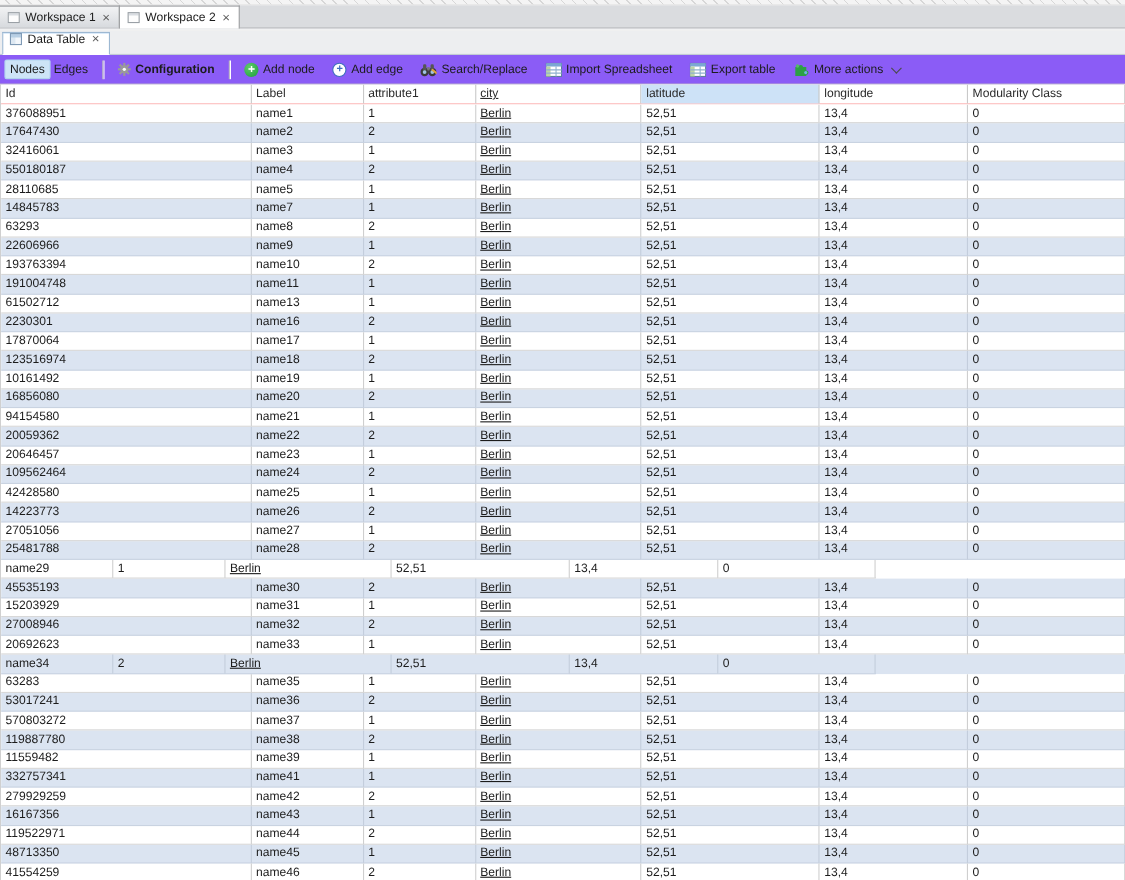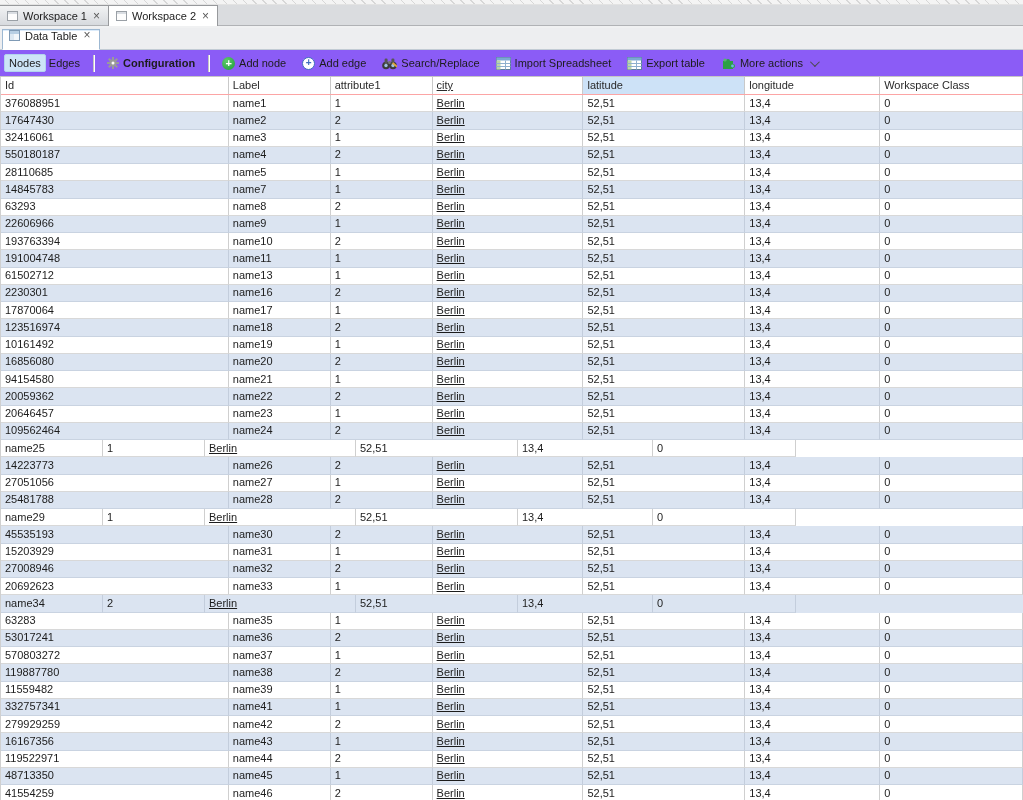--- a/index.html
+++ b/index.html
@@ -265,21 +265,21 @@
 </div>
 
 <div class="grid">
   <div class="grid-header">
     <div class="hcell c0">Id</div>
     <div class="hcell c1">Label</div>
     <div class="hcell c2">attribute1</div>
     <div class="hcell c3">city</div>
     <div class="hcell c4 hl">latitude</div>
     <div class="hcell c5">longitude</div>
-    <div class="hcell c6">Workspace Class</div>
+    <div class="hcell c6">Modularity Class</div>
   </div>
   <div class="grid-body">
       <div class="grid-row">
     <div class="cell c0">376088951</div>
     <div class="cell c1">name1</div>
     <div class="cell c2">1</div>
     <div class="cell c3">Berlin</div>
     <div class="cell c4">52,51</div>
     <div class="cell c5">13,4</div>
     <div class="cell c6">0</div>
@@ -449,20 +449,21 @@
       <div class="grid-row">
     <div class="cell c0">109562464</div>
     <div class="cell c1">name24</div>
     <div class="cell c2">2</div>
     <div class="cell c3">Berlin</div>
     <div class="cell c4">52,51</div>
     <div class="cell c5">13,4</div>
     <div class="cell c6">0</div>
   </div>
       <div class="grid-row">
+    <div class="cell c0">42428580</div>
     <div class="cell c1">name25</div>
     <div class="cell c2">1</div>
     <div class="cell c3">Berlin</div>
     <div class="cell c4">52,51</div>
     <div class="cell c5">13,4</div>
     <div class="cell c6">0</div>
   </div>
       <div class="grid-row">
     <div class="cell c0">14223773</div>
     <div class="cell c1">name26</div>

